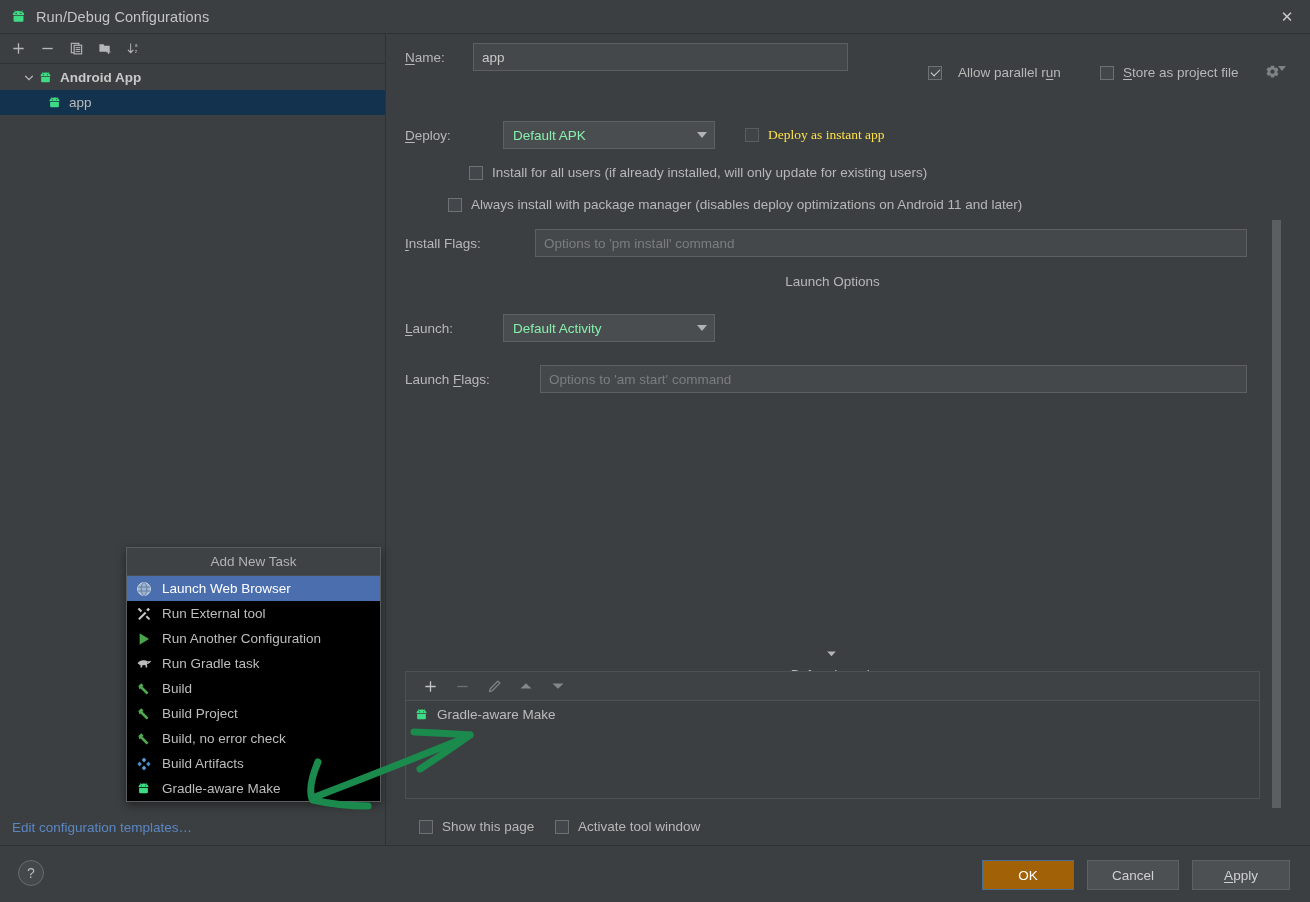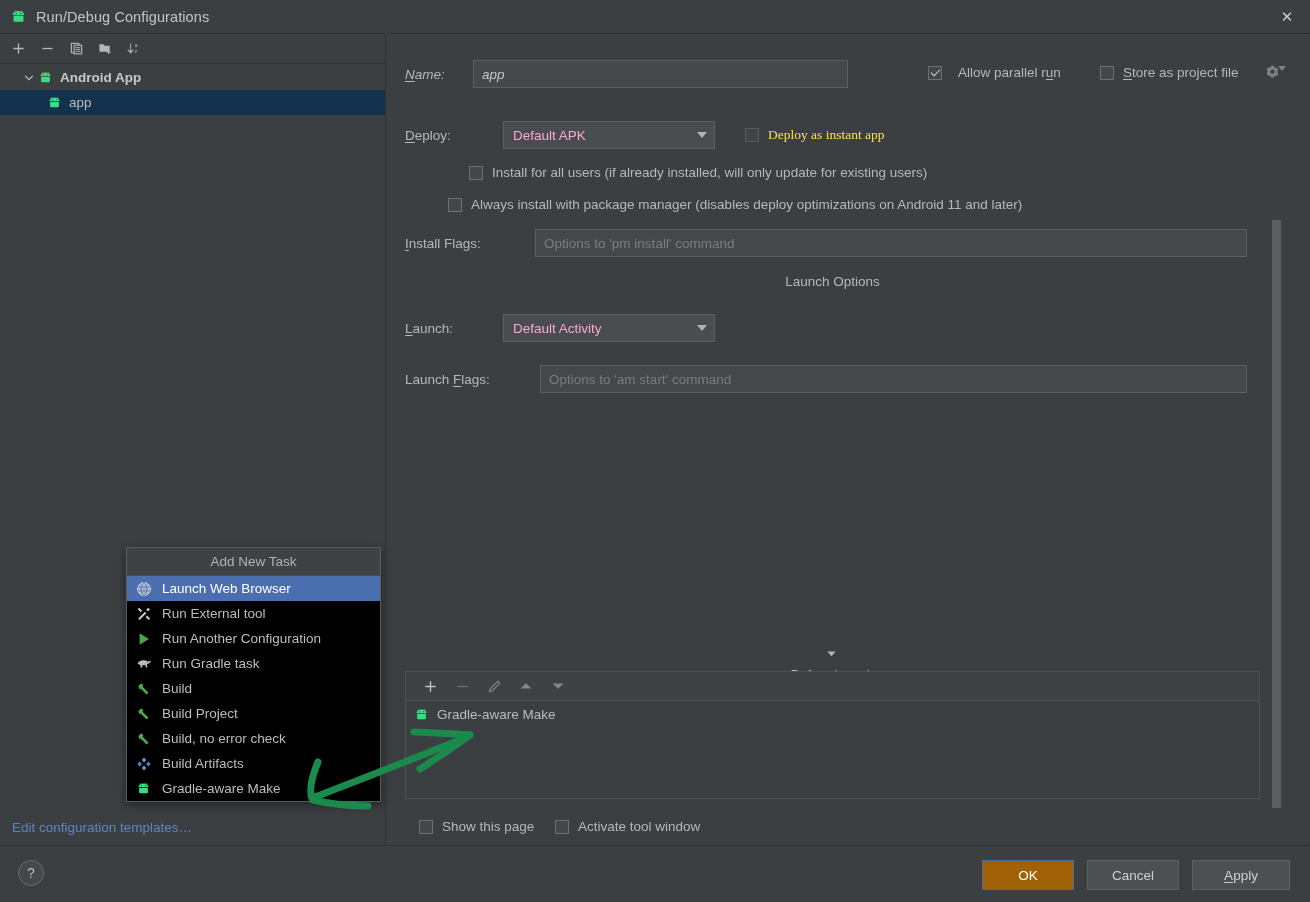--- a/index.html
+++ b/index.html
@@ -66,21 +66,21 @@
   .textfield {
     background: #45484a; border: 1px solid #5e6060; height: 28px;
     color: #c8c8c8; font-size: 13.5px; display: flex; align-items: center;
     padding: 0 8px; cursor: text;
   }
   .textfield.ph { color: #7b7e80; }
 
   .combo {
     background: #4a4d4f; border: 1px solid #5e6163; height: 28px;
     display: flex; align-items: center; justify-content: space-between;
-    padding: 0 7px 0 9px; color: #f9a8d4; font-size: 13.5px; cursor: pointer;
+    padding: 0 7px 0 9px; color: #86efac; font-size: 13.5px; cursor: pointer;
     min-width: 60px;
   }
   .combo .caret {
     width: 0; height: 0; border-left: 5px solid transparent; border-right: 5px solid transparent;
     border-top: 6px solid #b0b2b3; margin-left: 10px;
   }
 
   .cbox {
     width: 14px; height: 14px; border: 1px solid #6e7173; background: #43464a;
     display: inline-flex; align-items: center; justify-content: center; flex: none;
@@ -229,21 +229,21 @@
         </span>
         <span>app</span>
       </div>
     </div>
 
     <div class="edit-templates">Edit configuration templates…</div>
   </div>
 
   <div class="main">
 
-    <div class="row" style="position:absolute;left:18px;top:26px;font-style:italic;">
+    <div class="row" style="position:absolute;left:18px;top:9px;">
       <span class="lbl" style="width:68px"><span class="u">N</span>ame:</span>
       <div class="textfield" style="width:375px">app</div>
     </div>
 
     <div class="cb-wrap" style="position:absolute;left:541px;top:31px;gap:16px;">
       <span class="cbox checked"></span>
       <span class="cb-lbl">Allow parallel r<span class="u">u</span>n</span>
     </div>
     <div class="cb-wrap" style="position:absolute;left:713px;top:31px;">
       <span class="cbox"></span>

